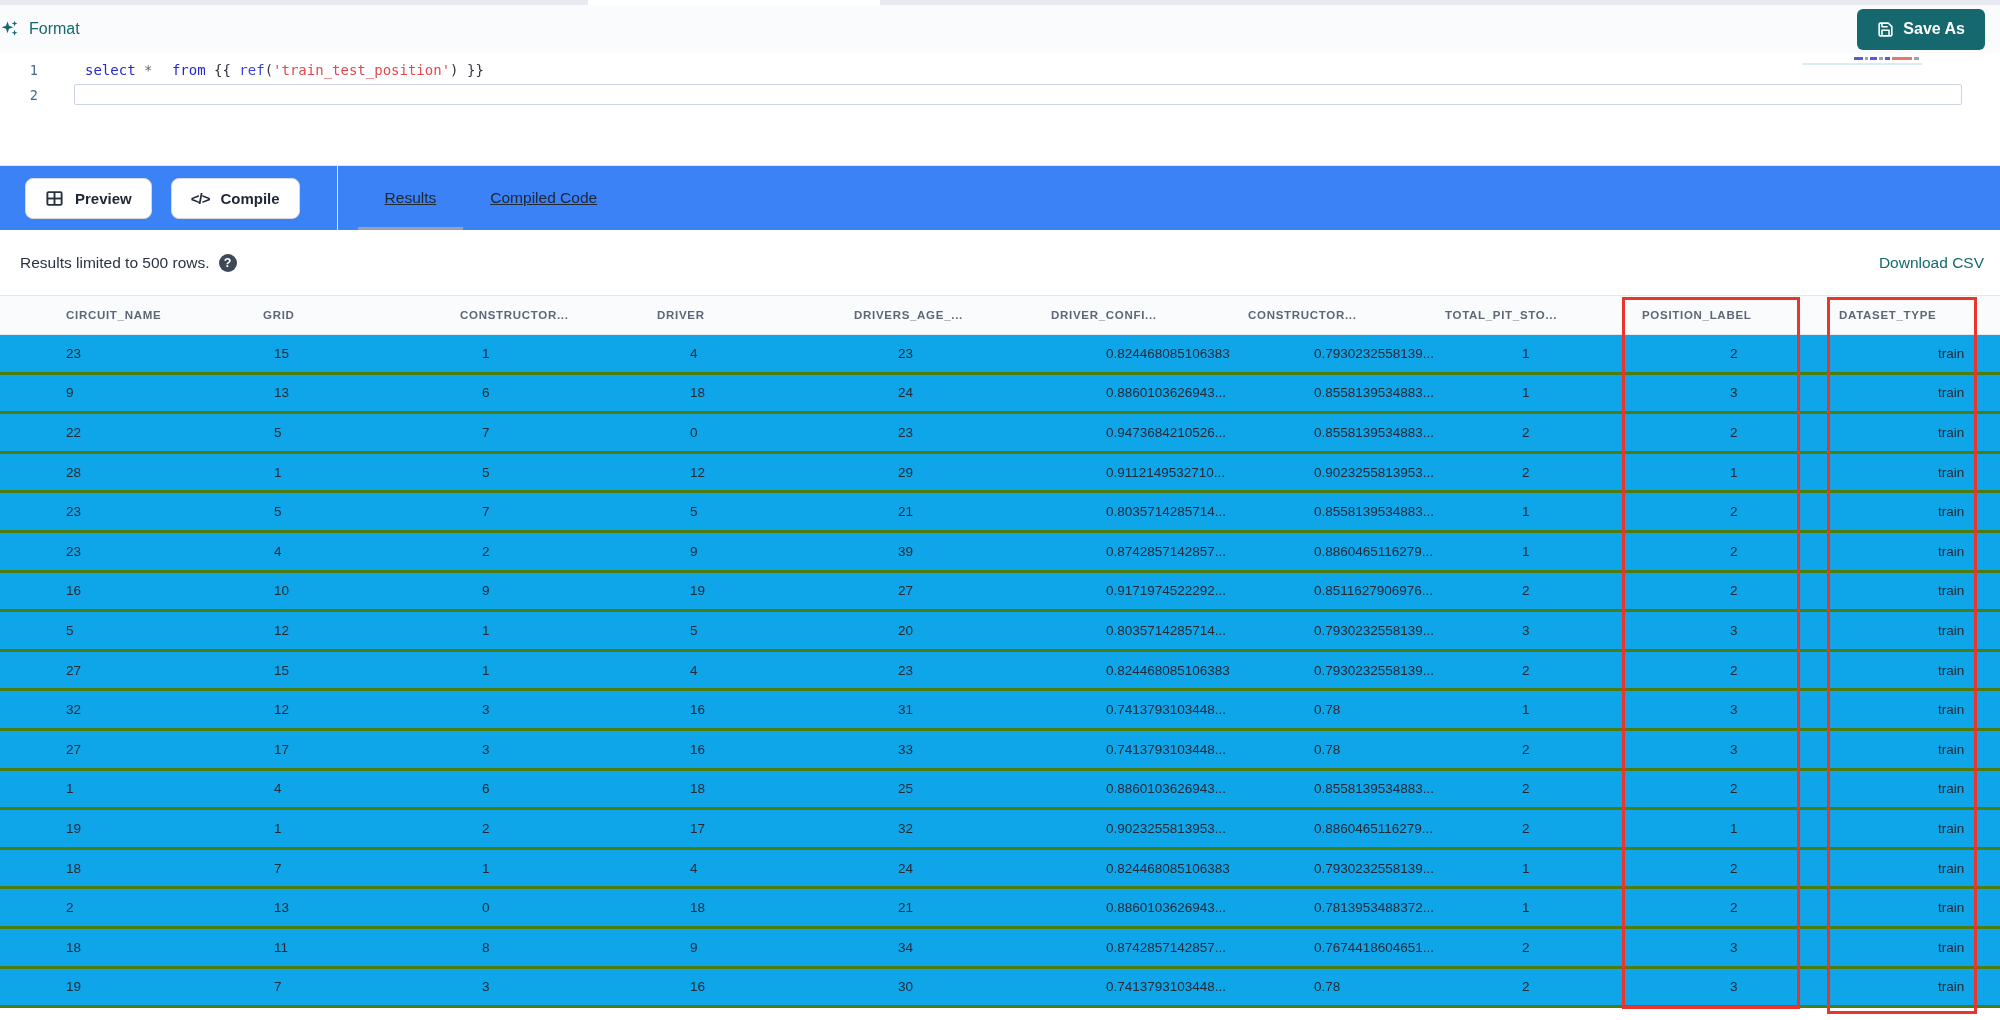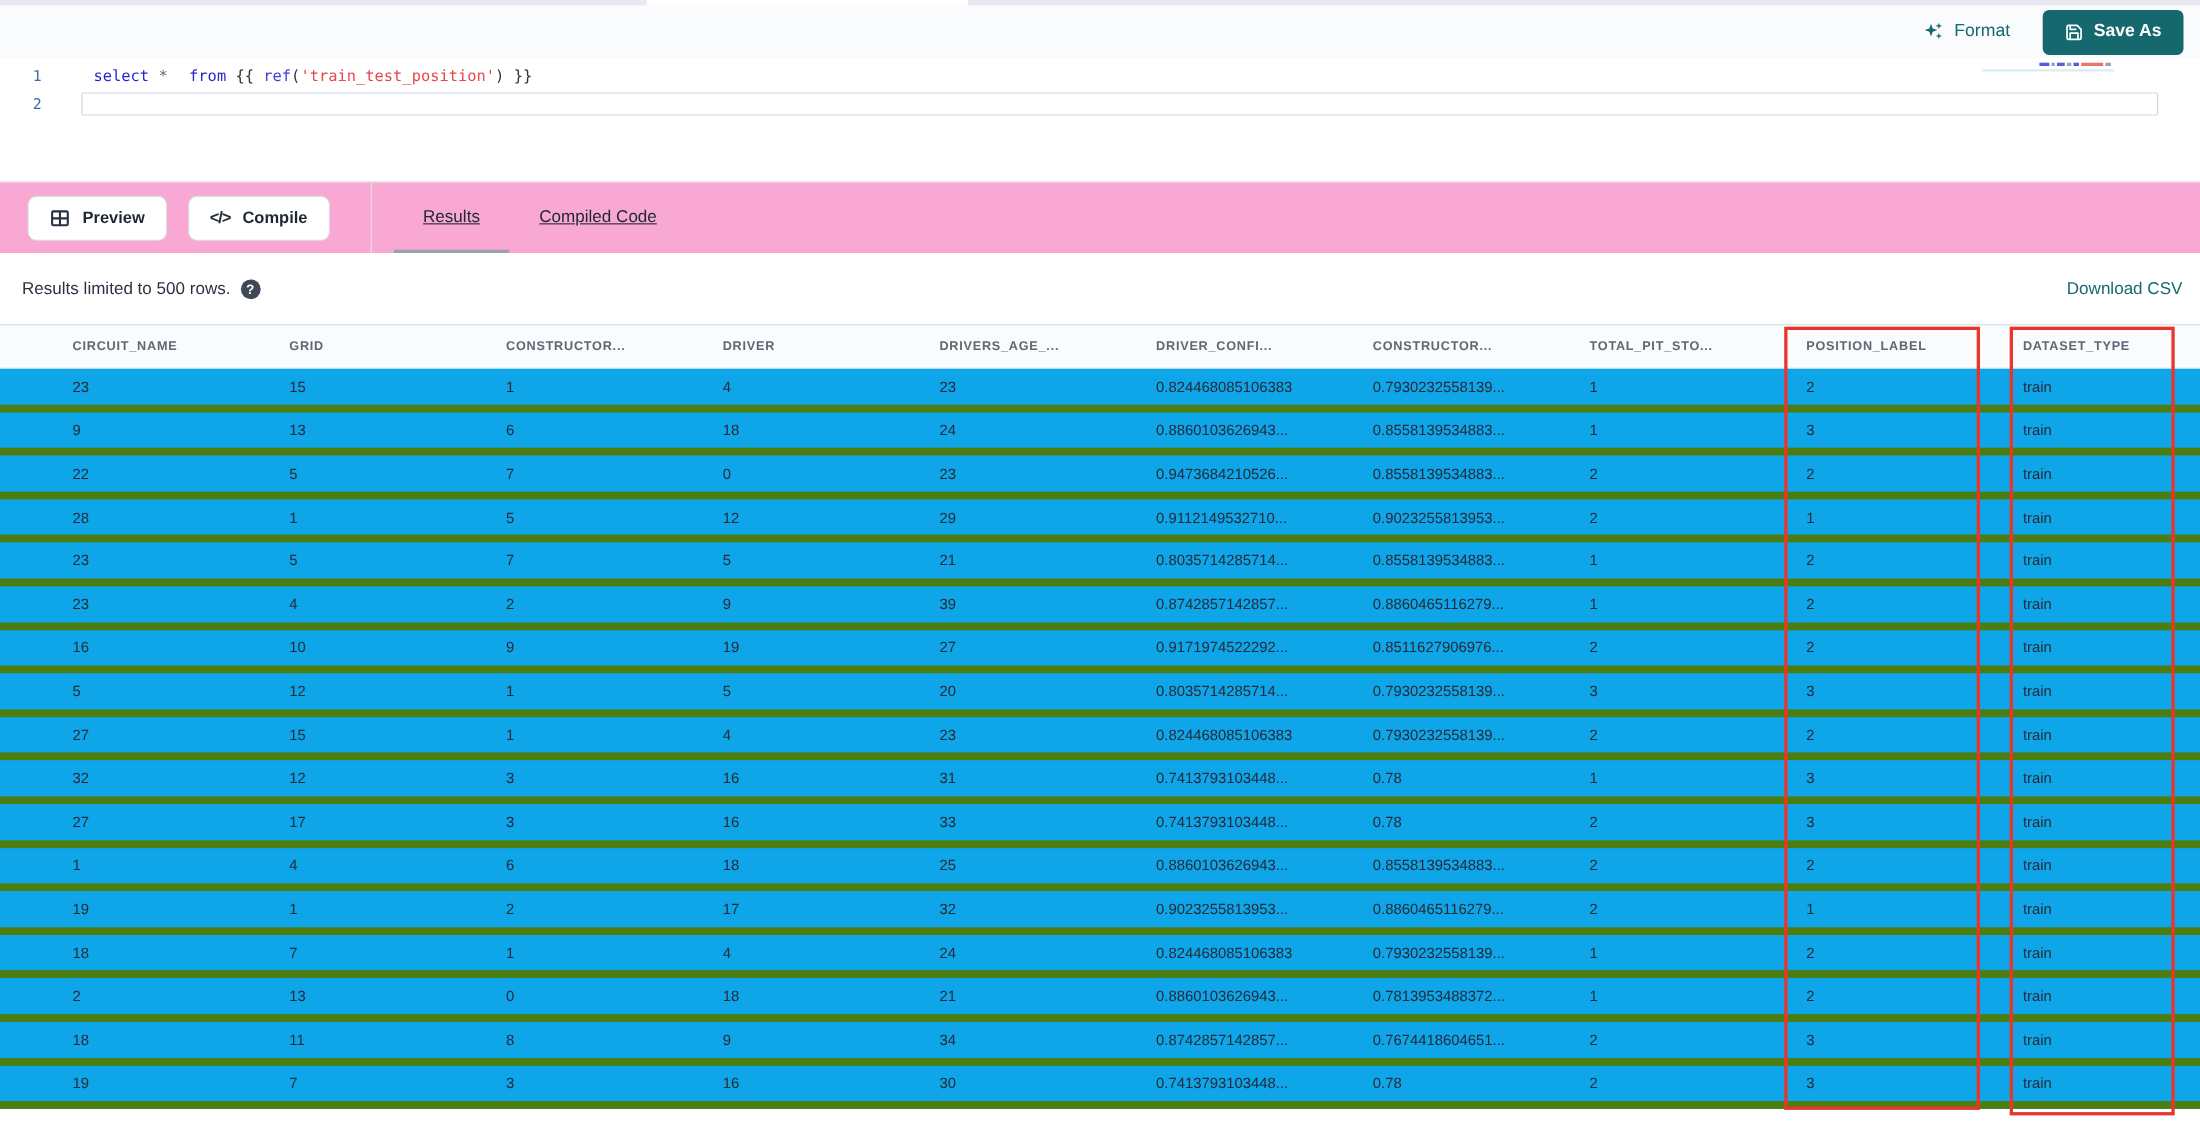--- a/index.html
+++ b/index.html
@@ -8,21 +8,21 @@
     position: relative; width: 2000px; height: 1020px;
     background: #fff; overflow: hidden;
     font-family: "Liberation Sans", sans-serif; color: #242b38;
   }
 
   
   .top-strip { height:5px; background:#e9eaf1; position:relative; }
   .top-strip .seg { position:absolute; left:588px; top:0; width:292px; height:5px; background:#fff; }
 
   
-  .top-toolbar { height:48px; background:#fafbfd; display:flex; align-items:center; justify-content:flex-end; gap:30px; padding-right:15px; }
+  .top-toolbar { height:48px; background:#fafbfd; display:flex; align-items:center; justify-content:space-between; gap:30px; padding-right:15px; }
   .format-btn { display:flex; align-items:center; gap:9px; background:none; border:none; cursor:pointer;
     color:var(--accent,#15686e); font-size:16px; font-family:inherit; }
   .saveas-btn { display:flex; align-items:center; gap:9px; background:var(--accent,#15686e); color:#fff;
     border:none; border-radius:6px; height:41px; padding:0 20px; font-size:16px; font-weight:600; font-family:inherit; cursor:pointer; }
 
   
   .editor { position:relative; height:112px; background:#fff; padding-top:4px;
     font-family:"DejaVu Sans Mono", monospace; font-size:14px; }
   .code-line { display:flex; align-items:center; height:25px; }
   .ln { flex:none; width:38px; text-align:right; color:#3a6b9c; font-size:13.5px; }
@@ -32,42 +32,42 @@
   .t-p  { color:#30363d; }
   .t-fn { color:#3d43d6; }
   .t-str{ color:#e5484d; }
   .cursor-line-box { margin-left:36px; flex:1; height:21px; border:1px solid #ccd3e2; border-radius:2px; margin-right:38px; }
   .minimap { position:absolute; top:4px; right:78px; width:68px; display:flex; gap:2px; align-items:center; }
   .minimap span { height:3px; display:inline-block; }
   .mm-b { background:#5a5ad8; } .mm-g { background:#9aa2ad; } .mm-r { background:#e5776f; }
   .mm-underline { position:absolute; top:10px; right:78px; width:120px; height:2px; background:#d9ecf5; }
 
   
-  .action-bar { height:65px; background:#f9a8d4; border-top:1px solid #e7e8ec; display:flex; align-items:center; padding-left:25px; position:relative; }
+  .action-bar { height:65px; background:#3b82f6; border-top:1px solid #e7e8ec; display:flex; align-items:center; padding-left:25px; position:relative; }
   .abtn { height:41px; background:#fff; border:1px solid #d7d9de; border-radius:8px; display:flex; align-items:center; gap:11px;
     padding:0 19px; font-size:15px; color:#1f2735; font-weight:600; font-family:inherit; cursor:pointer; }
   .abtn + .abtn { margin-left:19px; }
   .code-glyph { font-weight:700; font-size:15px; letter-spacing:-1px; color:#222b3a; }
   .vdivider { width:1px; align-self:stretch; background:#e2e3e8; margin-left:37px; }
   .tabs { display:flex; height:100%; margin-left:20px;text-decoration:underline; }
   .tab { padding:0 27px; display:flex; align-items:center; font-size:15.5px; color:#1e2633; position:relative; cursor:pointer; }
   .tab.active::after { content:""; position:absolute; left:0; right:0; bottom:0; height:3px; background:#9aa1ad; }
 
   
   .results-bar { height:65px; display:flex; align-items:center; padding:0 16px 0 20px; font-size:15.5px; color:#2a3342; background:#fff; }
   .help { width:18px; height:18px; border-radius:50%; background:#3f4857; color:#fff; font-size:12.5px; font-weight:700;
     display:flex; align-items:center; justify-content:center; margin-left:9px; cursor:pointer; }
   .download { margin-left:auto; color:var(--accent,#15686e); font-size:15.5px; cursor:pointer; text-decoration:none; }
 
   
   .results-table { position:relative; background:#0ea5e9; }
   .thead { display:grid; grid-template-columns:repeat(10,197px); height:40px; align-items:center;
     background:#fafbfc; border-top:1px solid #e7e8ec; border-bottom:1px solid #e7e8ec; }
   .th { padding-left:66px; font-size:11.5px; font-weight:700; letter-spacing:0.7px; color:#5d6776; white-space:nowrap; overflow:hidden; }
-  .trow { display:grid; grid-template-columns:repeat(10,197px); height:39.6px; align-items:center; border-bottom:7px solid #4d7c0f; }
+  .trow { display:grid; grid-template-columns:repeat(10,197px); height:39.6px; align-items:center; border-bottom:3px solid #4d7c0f;gap:11px; }
   .td { padding-left:66px; font-size:13.5px; color:#242b38; white-space:nowrap; overflow:hidden; }
 
   .hl-box { position:absolute; border:3px solid var(--highlight-red,#e8362d); pointer-events:none; }
   .hl-1 { left:1622px; top:2px; width:178px; height:712px; }
   .hl-2 { left:1827px; top:2px; width:150px; height:717px; }
 
   .icon-svg { display:block; }
 </style>
 </head>
 <body>

